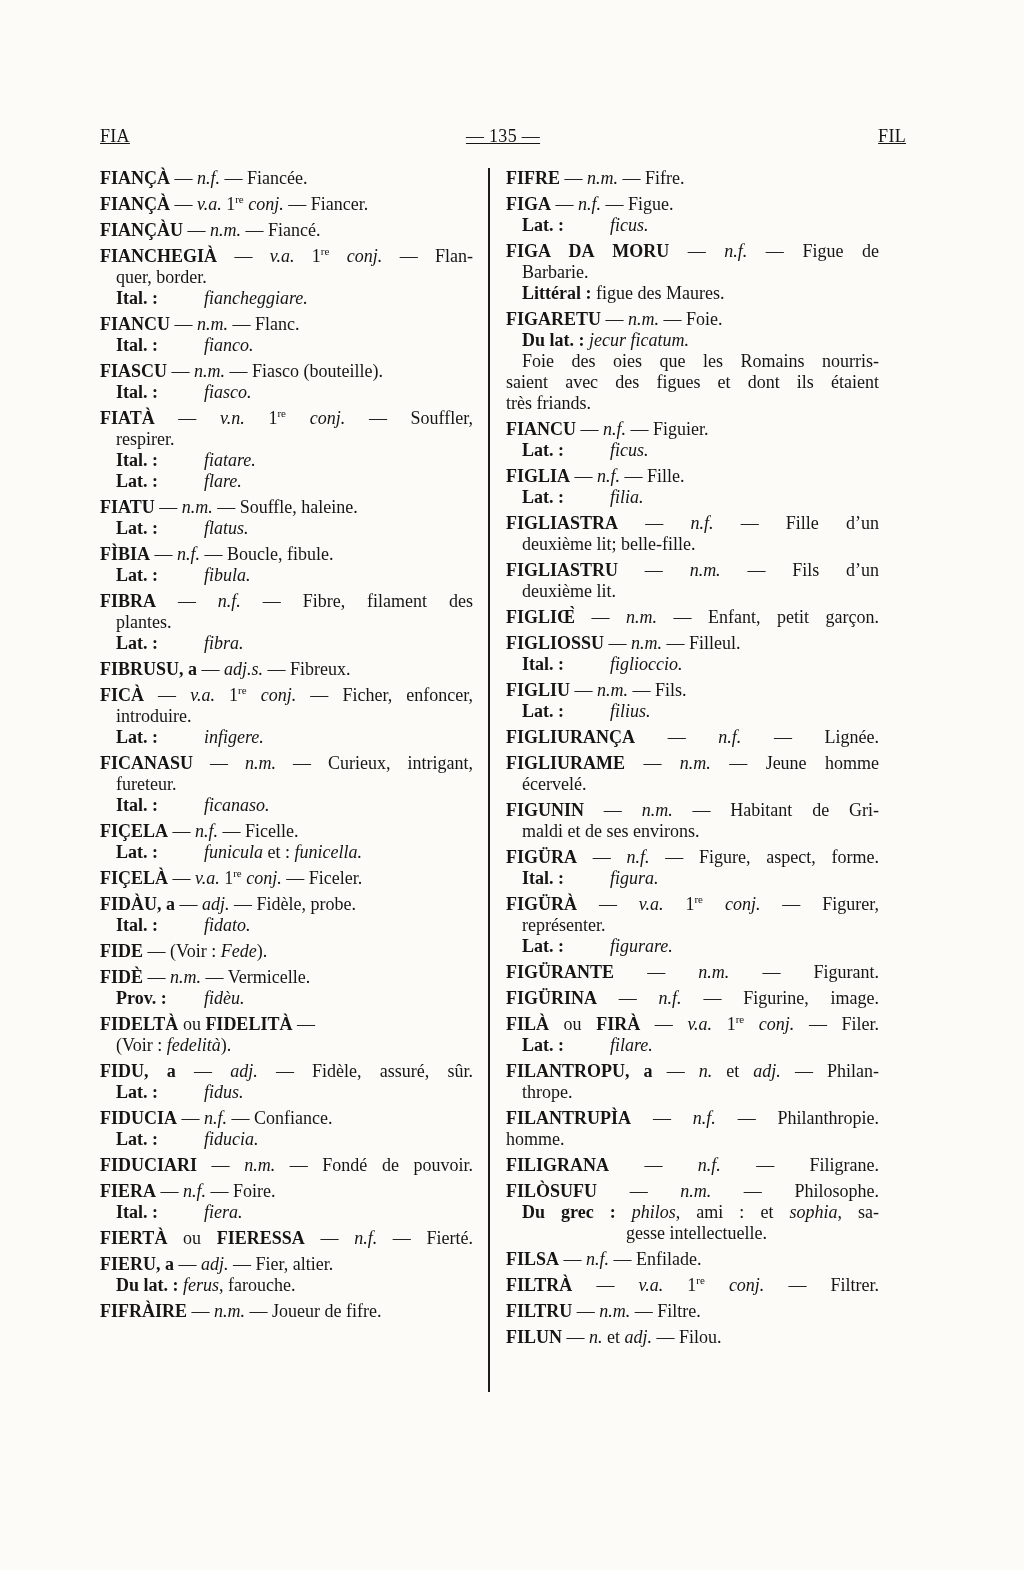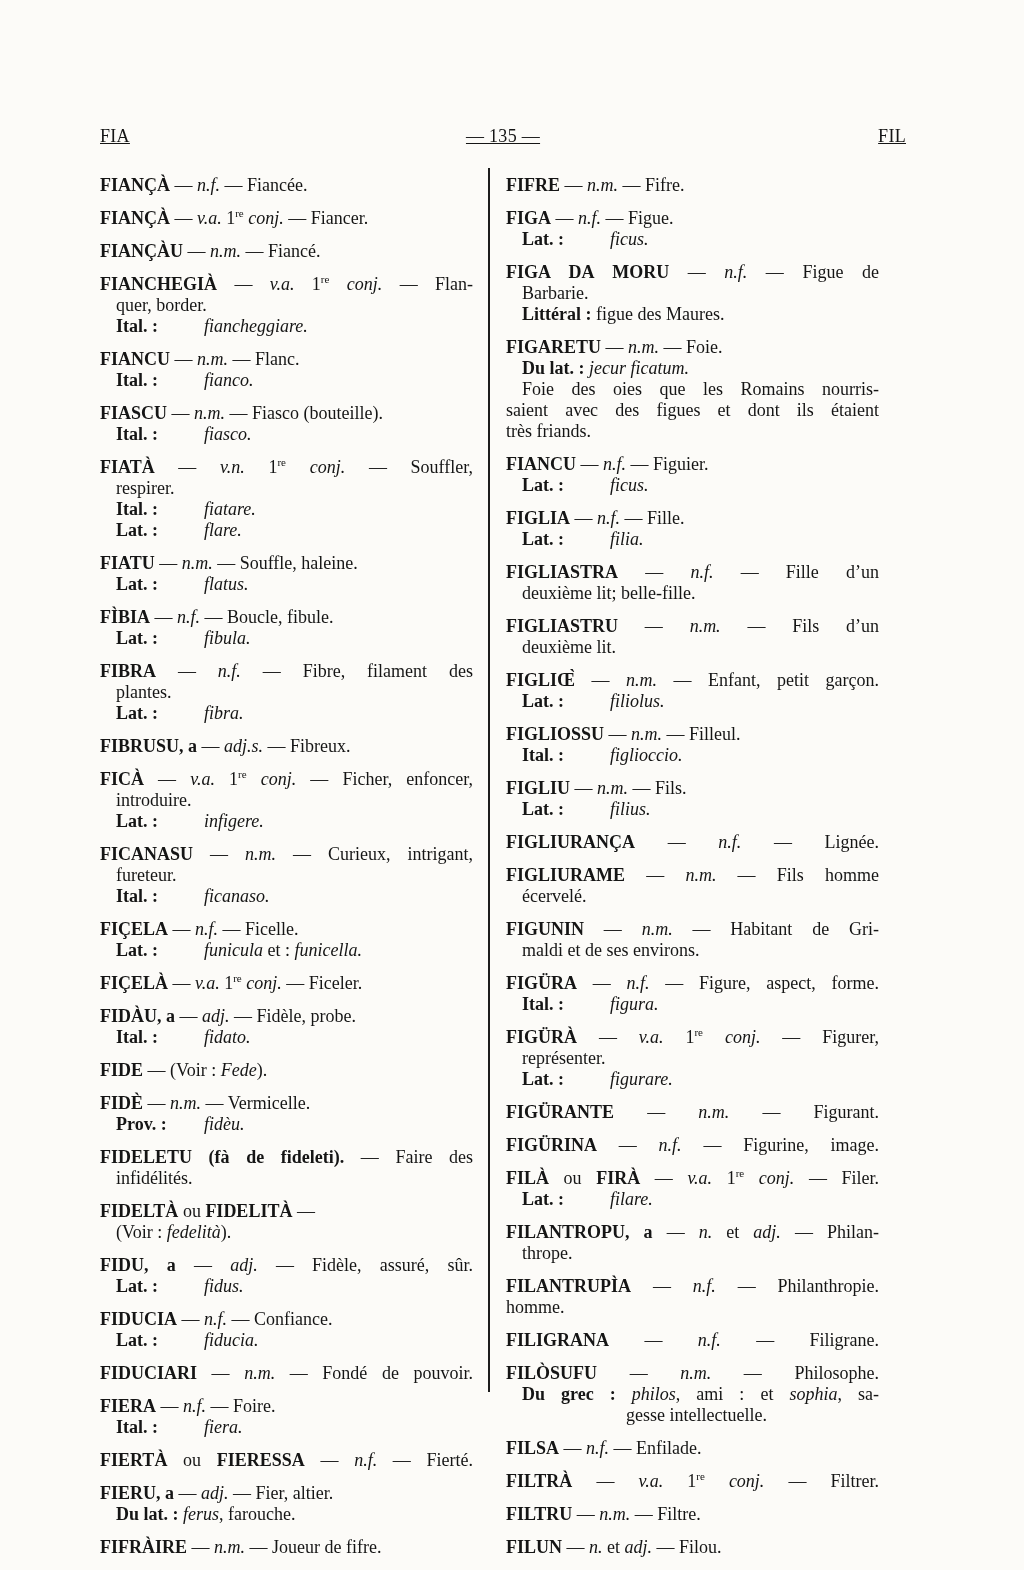--- a/index.html
+++ b/index.html
@@ -22,22 +22,22 @@
     position:absolute;top:168px;left:100px;width:790px;
     display:flex;align-items:flex-start;
     font-size:18px;
   }
   .col{width:373px;}
   .divider{
     width:2px;height:1224px;background:#1d1d1d;
     margin-left:15px;flex:none;
   }
   .col.right{margin-left:16px;}
-  .entry{margin-top:12px;}
-  .entry:first-child{margin-top:7px;}
+  .entry{margin-top:5px;}
+  .entry:first-child{margin-top:0;}
   .line{line-height:21px;min-height:21px;}
   .ind1{padding-left:16px;}
   .ind2{padding-left:120px;}
   .just{text-align:justify;text-align-last:justify;-moz-text-align-last:justify;}
   .s-b{font-weight:700;}
   .s-i{font-style:italic;}
   .s-l{font-weight:700;display:inline-block;width:88px;}
   sup.s-u{font-size:11px;line-height:0;vertical-align:super;}
 </style>
 </head>
@@ -117,24 +117,20 @@
           <div class="line ind1"><span class="s-l">Ital. :</span><span class="s-i">fidato.</span></div>
         </div>
         <div class="entry">
           <div class="line ind0"><span class="s-b">FIDE</span><span class="s-r"> — (Voir : </span><span class="s-i">Fede</span><span class="s-r">).</span></div>
         </div>
         <div class="entry">
           <div class="line ind0"><span class="s-b">FIDÈ</span><span class="s-r"> — </span><span class="s-i">n.m.</span><span class="s-r"> — Vermicelle.</span></div>
           <div class="line ind1"><span class="s-l">Prov. :</span><span class="s-i">fidèu.</span></div>
         </div>
         <div class="entry">
-          <div class="line ind0 just"><span class="s-b">FIDELETU (fà de fideleti).</span><span class="s-r"> — Faire des</span></div>
-          <div class="line ind1"><span class="s-r">infidélités.</span></div>
-        </div>
-        <div class="entry">
           <div class="line ind0"><span class="s-b">FIDELTÀ</span><span class="s-r"> ou </span><span class="s-b">FIDELITÀ</span><span class="s-r"> —</span></div>
           <div class="line ind1"><span class="s-r">(Voir : </span><span class="s-i">fedelità</span><span class="s-r">).</span></div>
         </div>
         <div class="entry">
           <div class="line ind0 just"><span class="s-b">FIDU, a</span><span class="s-r"> — </span><span class="s-i">adj.</span><span class="s-r"> — Fidèle, assuré, sûr.</span></div>
           <div class="line ind1"><span class="s-l">Lat. :</span><span class="s-i">fidus.</span></div>
         </div>
         <div class="entry">
           <div class="line ind0"><span class="s-b">FIDUCIA</span><span class="s-r"> — </span><span class="s-i">n.f.</span><span class="s-r"> — Confiance.</span></div>
           <div class="line ind1"><span class="s-l">Lat. :</span><span class="s-i">fiducia.</span></div>
@@ -189,35 +185,34 @@
         <div class="entry">
           <div class="line ind0 just"><span class="s-b">FIGLIASTRA</span><span class="s-r"> — </span><span class="s-i">n.f.</span><span class="s-r"> — Fille d’un</span></div>
           <div class="line ind1"><span class="s-r">deuxième lit; belle-fille.</span></div>
         </div>
         <div class="entry">
           <div class="line ind0 just"><span class="s-b">FIGLIASTRU</span><span class="s-r"> — </span><span class="s-i">n.m.</span><span class="s-r"> — Fils d’un</span></div>
           <div class="line ind1"><span class="s-r">deuxième lit.</span></div>
         </div>
         <div class="entry">
           <div class="line ind0 just"><span class="s-b">FIGLIŒ̀</span><span class="s-r"> — </span><span class="s-i">n.m.</span><span class="s-r"> — Enfant, petit garçon.</span></div>
-          <div class="line ind1"><span class="s-l">Lat. :</span><span class="s-i">filiolus.</span></div>
         </div>
         <div class="entry">
           <div class="line ind0"><span class="s-b">FIGLIOSSU</span><span class="s-r"> — </span><span class="s-i">n.m.</span><span class="s-r"> — Filleul.</span></div>
           <div class="line ind1"><span class="s-l">Ital. :</span><span class="s-i">figlioccio.</span></div>
         </div>
         <div class="entry">
           <div class="line ind0"><span class="s-b">FIGLIU</span><span class="s-r"> — </span><span class="s-i">n.m.</span><span class="s-r"> — Fils.</span></div>
           <div class="line ind1"><span class="s-l">Lat. :</span><span class="s-i">filius.</span></div>
         </div>
         <div class="entry">
           <div class="line ind0 just"><span class="s-b">FIGLIURANÇA</span><span class="s-r"> — </span><span class="s-i">n.f.</span><span class="s-r"> — Lignée.</span></div>
         </div>
         <div class="entry">
-          <div class="line ind0 just"><span class="s-b">FIGLIURAME</span><span class="s-r"> — </span><span class="s-i">n.m.</span><span class="s-r"> — Fils homme</span></div>
+          <div class="line ind0 just"><span class="s-b">FIGLIURAME</span><span class="s-r"> — </span><span class="s-i">n.m.</span><span class="s-r"> — Jeune homme</span></div>
           <div class="line ind1"><span class="s-r">écervelé.</span></div>
         </div>
         <div class="entry">
           <div class="line ind0 just"><span class="s-b">FIGUNIN</span><span class="s-r"> — </span><span class="s-i">n.m.</span><span class="s-r"> — Habitant de Gri-</span></div>
           <div class="line ind1"><span class="s-r">maldi et de ses environs.</span></div>
         </div>
         <div class="entry">
           <div class="line ind0 just"><span class="s-b">FIGÜRA</span><span class="s-r"> — </span><span class="s-i">n.f.</span><span class="s-r"> — Figure, aspect, forme.</span></div>
           <div class="line ind1"><span class="s-l">Ital. :</span><span class="s-i">figura.</span></div>
         </div>

